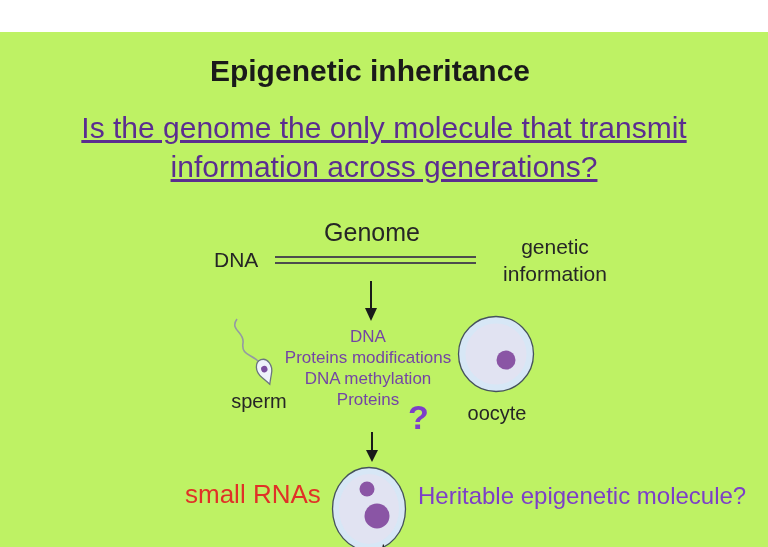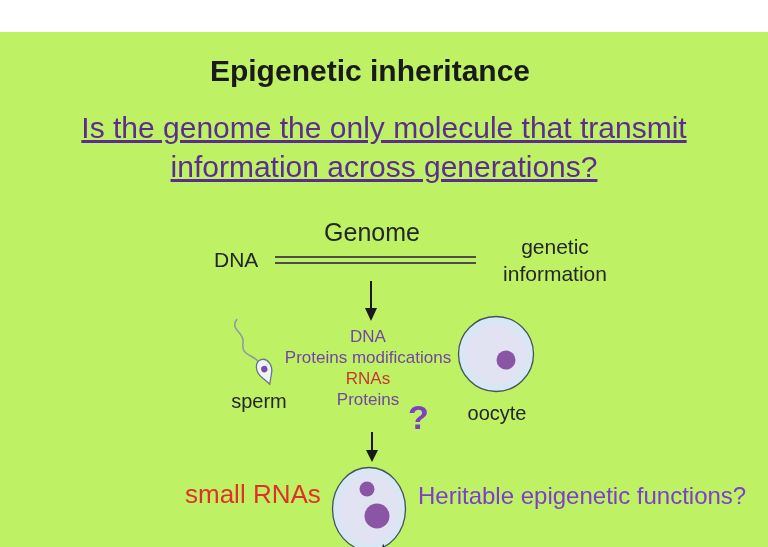--- a/index.html
+++ b/index.html
@@ -88,21 +88,21 @@
   </div>
 
   <svg class="abs" style="top:248px;left:360px;" width="22" height="42">
     <line x1="11" y1="1" x2="11" y2="29" stroke="#1a1a1a" stroke-width="2"></line>
     <polygon points="5,28 17,28 11,41" fill="#1a1a1a"></polygon>
   </svg>
 
   <div class="abs ctr molecule-list">
     <div>DNA</div>
     <div>Proteins modifications</div>
-    <div class="red">RNAs</div>
+    <div>DNA methylation</div>
     <div>Proteins</div>
   </div>
 
   <div class="abs question-mark">?</div>
 
   <svg class="abs" style="top:283px;left:222px;" width="70" height="72">
     <path d="M15,4 C7,15 23,17 21,28 C19,40 29,39 36,46" fill="none" stroke="#949aa3" stroke-width="1.6"></path>
     <g transform="translate(43,56) rotate(-20)">
       <path d="M0,-12 C6.5,-12 10,-3 5,5 C3,8.5 1,12 0,14 C-1,12 -3,8.5 -5,5 C-10,-3 -6.5,-12 0,-12 Z" fill="#eef3fb" stroke="#6b7480" stroke-width="1.3"></path>
       <circle cx="0" cy="-2" r="3.2" fill="#7b4fa0"></circle>
@@ -125,15 +125,15 @@
   <svg class="abs" style="top:434px;left:328px;" width="82" height="88">
     <ellipse cx="41" cy="43" rx="36.5" ry="41.5" fill="#d7e7f6" stroke="#45525c" stroke-width="1.3"></ellipse>
     <ellipse cx="41" cy="43" rx="30" ry="35" fill="#e1e3f2"></ellipse>
     <circle cx="39" cy="23" r="7.5" fill="#8a55a5"></circle>
     <circle cx="49" cy="50" r="12.5" fill="#8a55a5"></circle>
   </svg>
   <div class="abs ctr cell-label" style="top:508px;left:368px;">zygote</div>
 
   <div class="abs small-rnas">small RNAs</div>
 
-  <div class="abs heritable">Heritable epigenetic functions?</div>
+  <div class="abs heritable">Heritable epigenetic molecule?</div>
 
 </div>
 
 </body></html>

